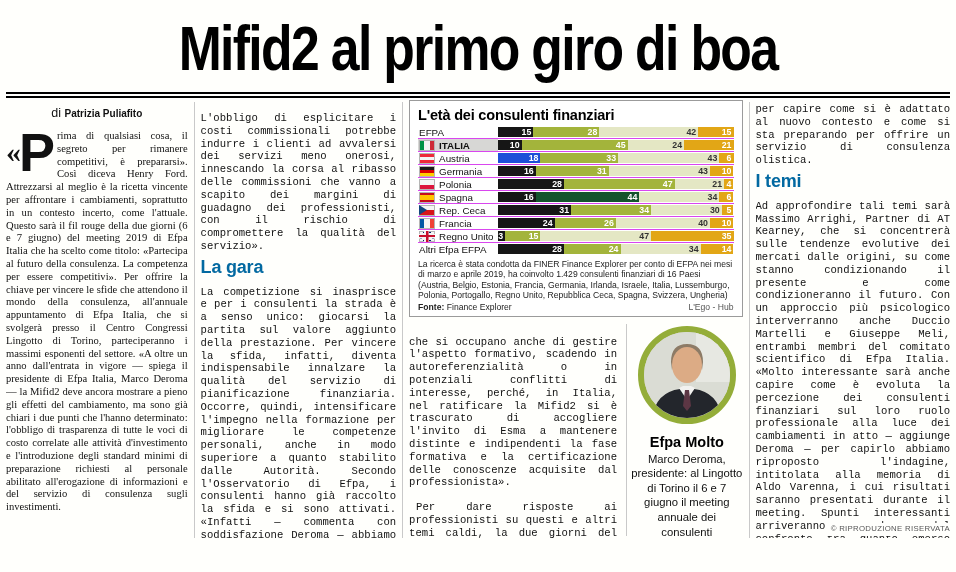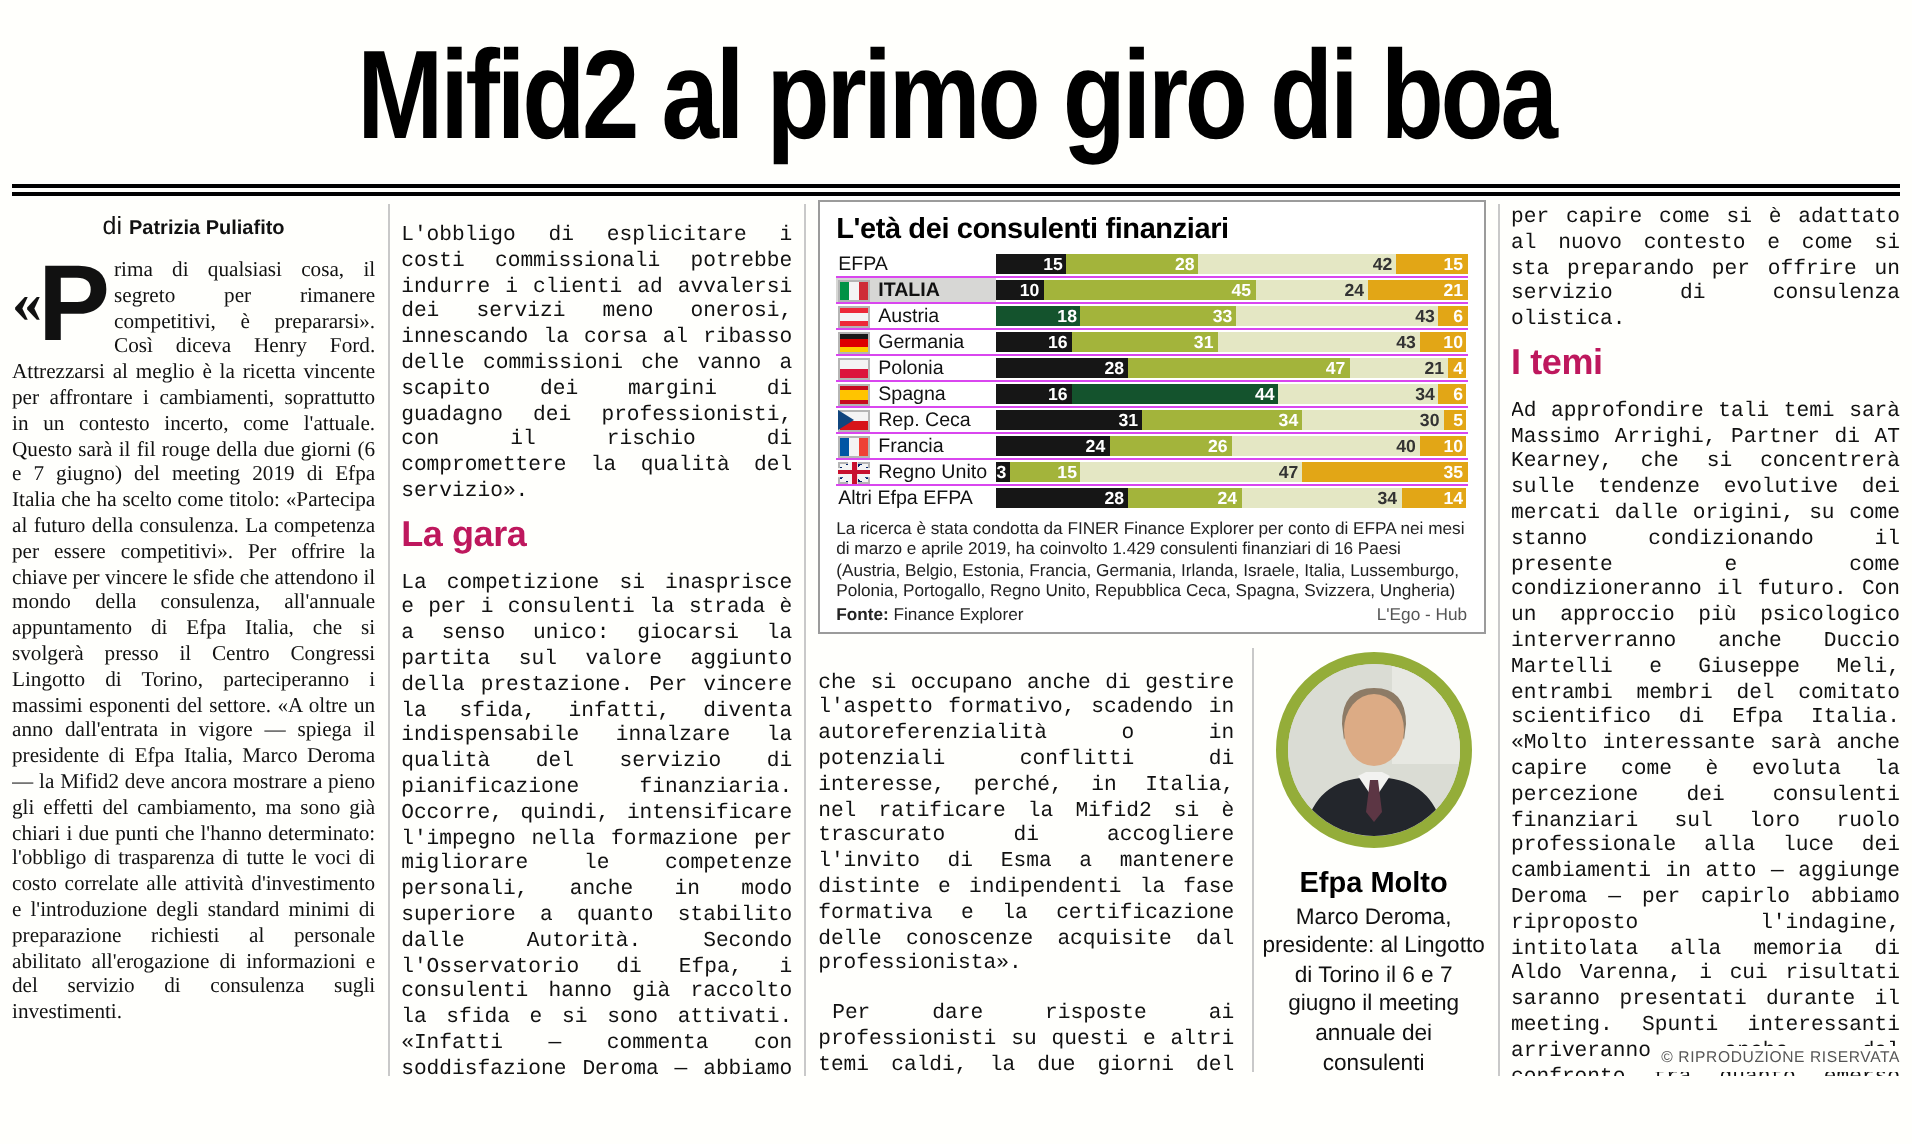--- a/index.html
+++ b/index.html
@@ -31,21 +31,21 @@
   .bodytext p + p{text-indent:7px;}
 
   .byline{text-align:center;font-family:"Liberation Sans",sans-serif;font-size:12.5px;margin:6px 0 10px;}
   .byline b{font-size:10px;}
 
   .dropcap{float:left;display:flex;align-items:center;height:40px;margin:2px 3px 0 0;}
   .dropcap .guille{font-size:30px;font-weight:700;line-height:30px;letter-spacing:-2px;}
   .dropcap .cap{font-family:"Liberation Sans",sans-serif;font-weight:700;font-size:54px;line-height:42px;letter-spacing:-1px;}
 
   .kicker{margin:8px 0 6px;font-family:"Liberation Sans",sans-serif;font-weight:700;
-    font-size:18px;color:#be185d;letter-spacing:-0.2px;}
+    font-size:18px;color:#0369a1;letter-spacing:-0.2px;}
 
   
   .chartbox{border:1px solid #9b9b9b;background:#fff;box-sizing:border-box;
     padding:6px 8px 4px;margin-top:3px;font-family:"Liberation Sans",sans-serif;}
   .chart-title{font-weight:700;font-size:14.5px;letter-spacing:-0.2px;margin:0 0 3px;color:#000;}
   .legend{display:flex;align-items:center;gap:9px;font-size:10px;color:#222;margin-bottom:5px;}
   .legend-item{display:flex;align-items:center;gap:3px;}
   .sw{width:10px;height:10px;display:inline-block;}
   .legend-note{margin-left:auto;font-size:9.5px;color:#333;}
   .crow{display:flex;align-items:center;height:12px;border-bottom:1px solid #d946ef;}
@@ -157,21 +157,21 @@
                 <div class="seg" style="width: 24%; background: rgb(228, 231, 196); color: rgb(51, 51, 51);">24</div>
                 <div class="seg" style="width: 21%; background: rgb(226, 166, 22); color: rgb(255, 255, 255);">21</div>
               </div>
             </div>
             <div class="crow">
               <div class="crow-label">
                 <span class="flag flag-at"></span>
                 <span>Austria</span>
               </div>
               <div class="crow-bar">
-                <div class="seg" style="width: 18%; background: #14532d; color: rgb(255, 255, 255);">18</div>
+                <div class="seg" style="width: 18%; background: #1d4ed8; color: rgb(255, 255, 255);">18</div>
                 <div class="seg" style="width: 33%; background: rgb(163, 180, 59); color: rgb(255, 255, 255);">33</div>
                 <div class="seg" style="width: 43%; background: rgb(228, 231, 196); color: rgb(51, 51, 51);">43</div>
                 <div class="seg" style="width: 6%; background: rgb(226, 166, 22); color: rgb(255, 255, 255);">6</div>
               </div>
             </div>
             <div class="crow">
               <div class="crow-label">
                 <span class="flag flag-de"></span>
                 <span>Germania</span>
               </div>

